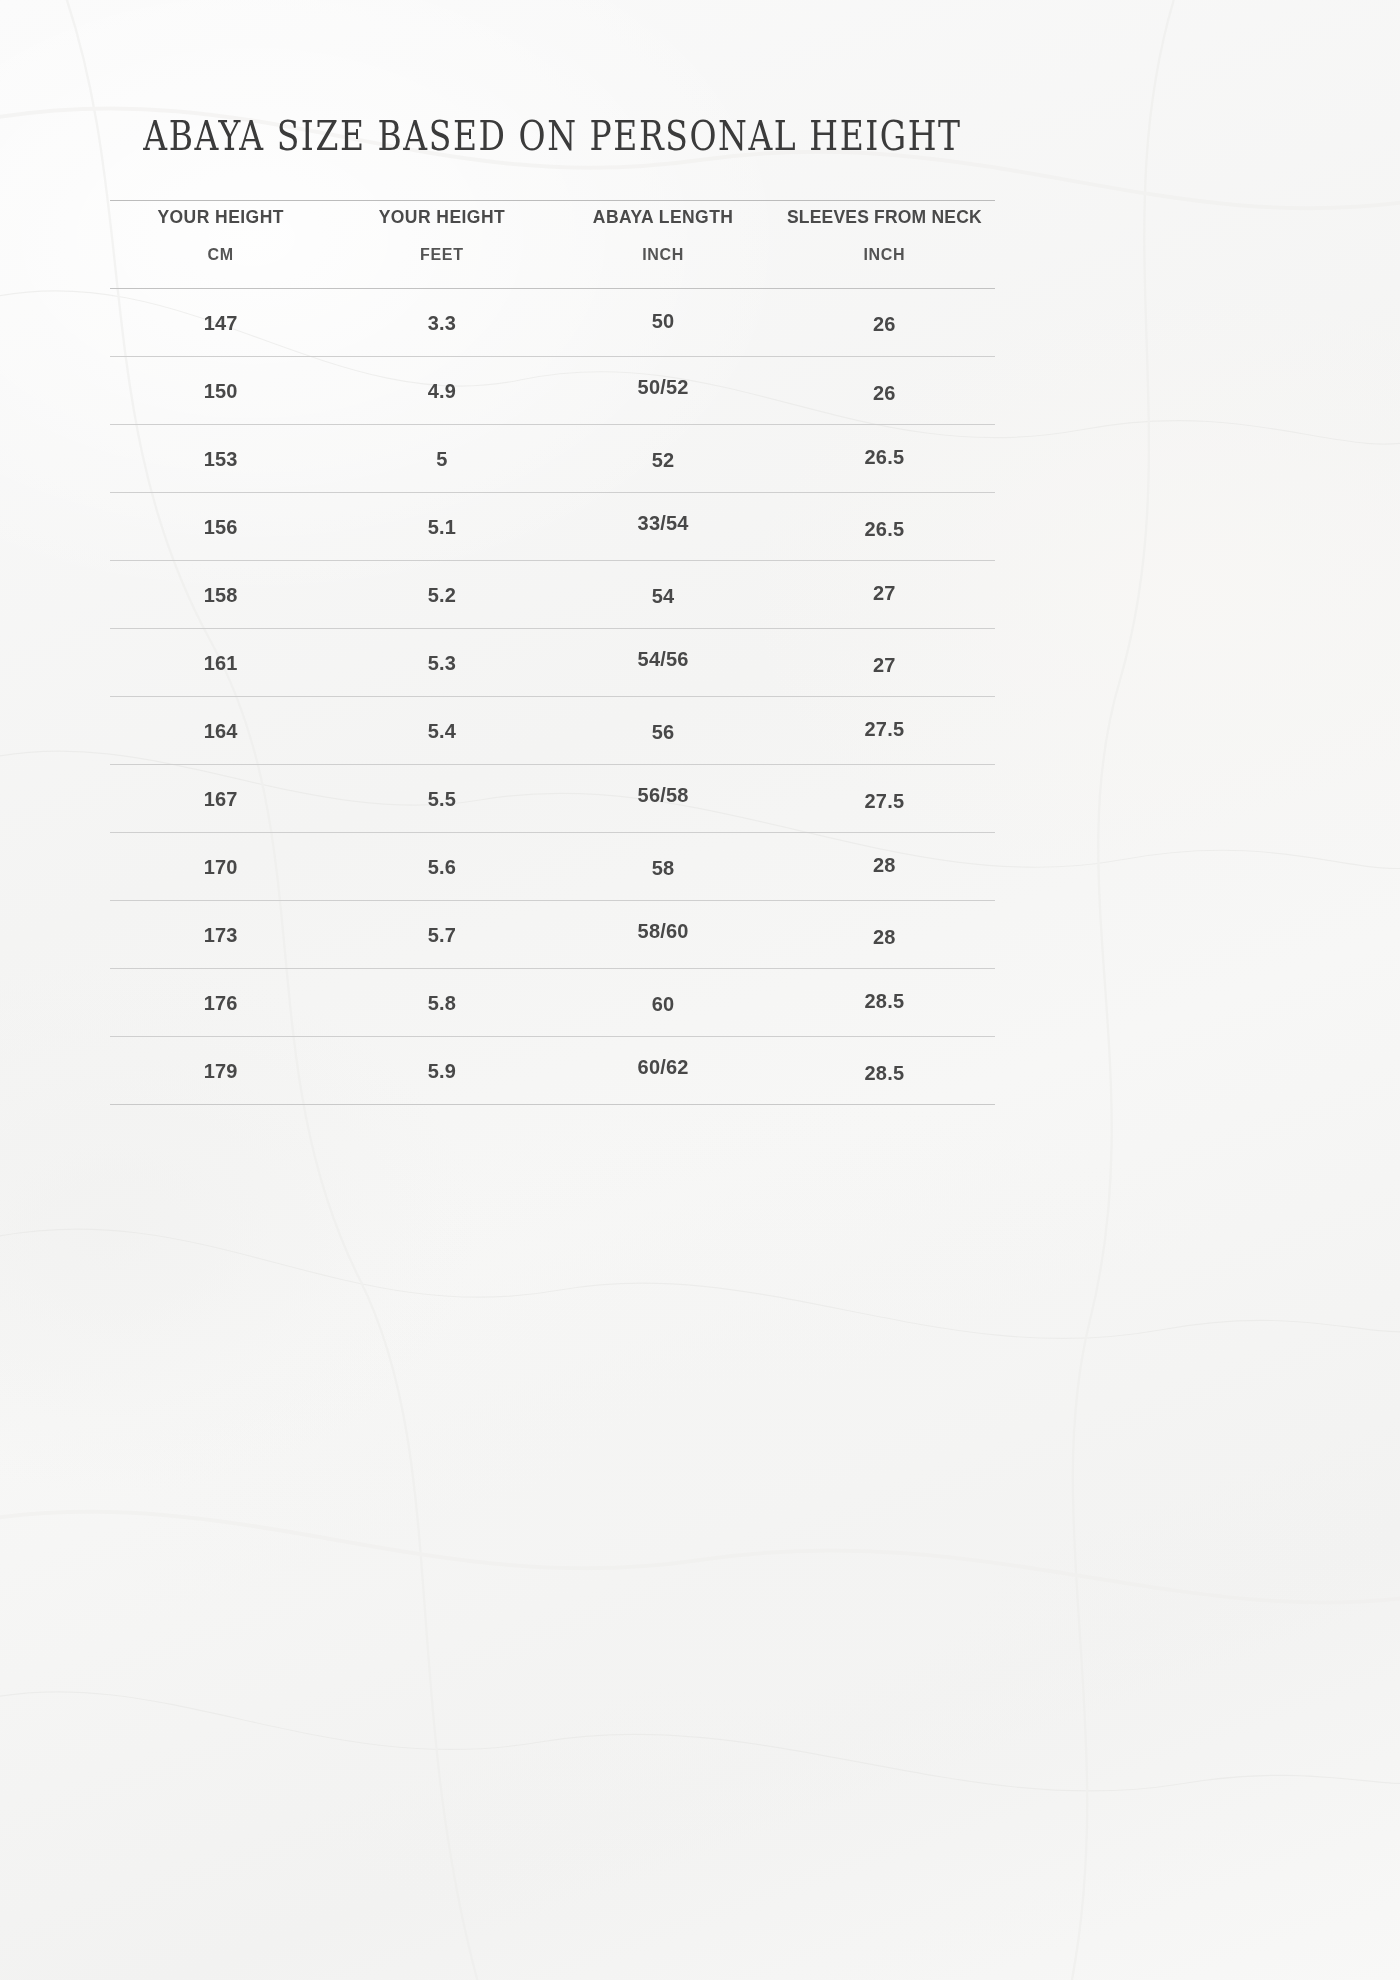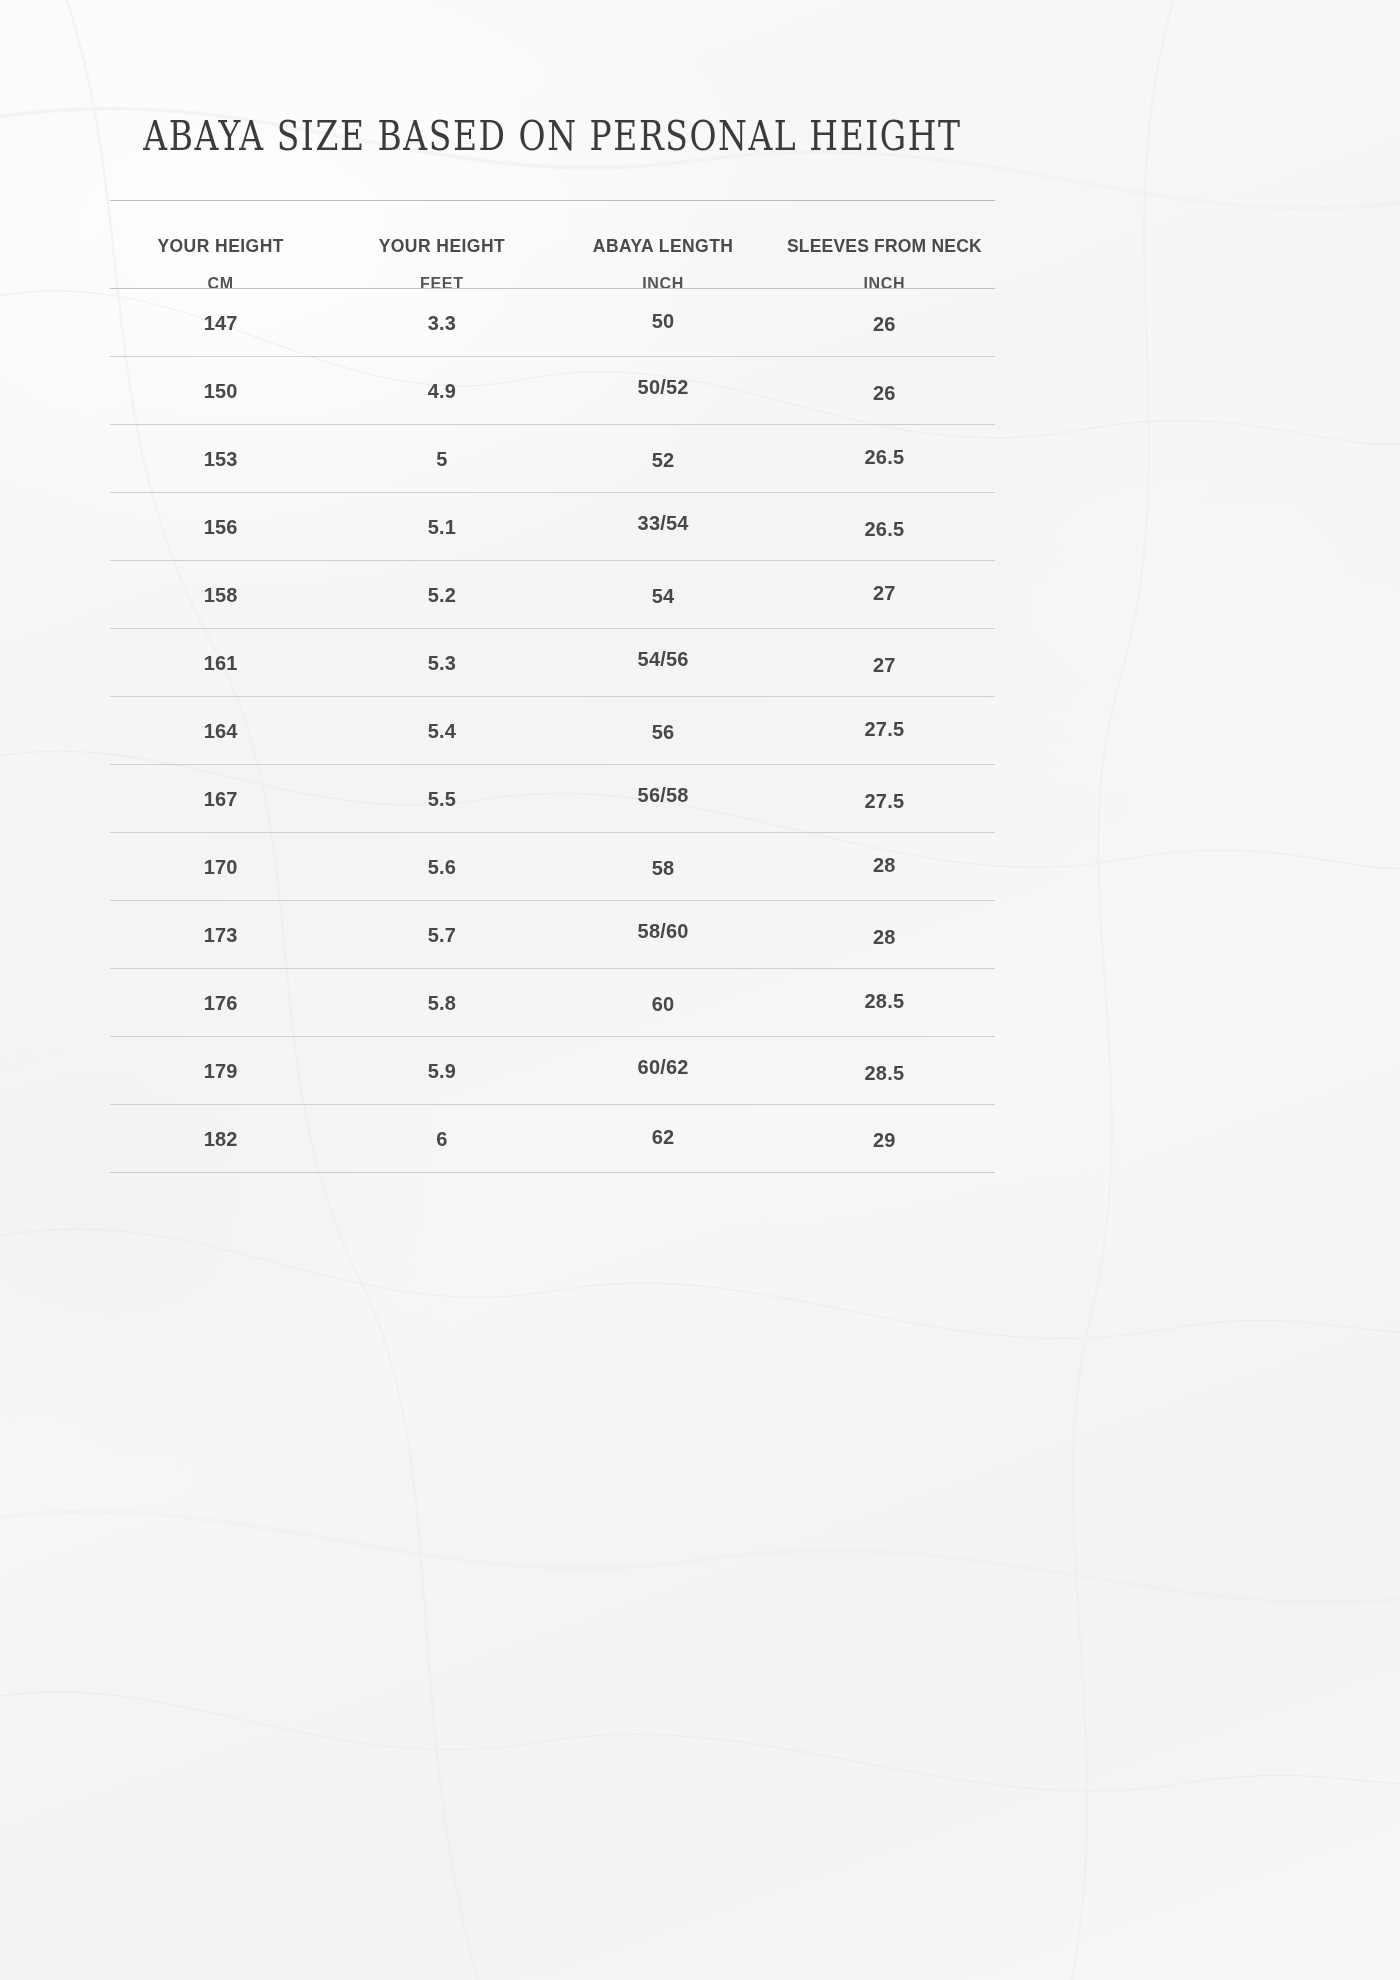--- a/index.html
+++ b/index.html
@@ -71,21 +71,21 @@
     top: 200px;
     width: 885px;
     height: 1px;
     background: #bcbcbc;
   }
 
   
   .head-row {
     position: absolute;
     left: 0;
-    top: 236px;
+    top: 207px;
     width: 885px;
     display: grid;
     grid-template-columns: 1fr 1fr 1fr 1fr;
   }
   .head-cell {
     text-align: center;
     padding: 0 2px;
   }
   .head-main {
     font-family: "Liberation Sans", sans-serif;
@@ -269,22 +269,16 @@
         <div class="cell c1">5.8</div>
         <div class="cell c2">60</div>
         <div class="cell c3">28.5</div>
       </div>
       <div class="data-row shift-a">
         <div class="cell c0">179</div>
         <div class="cell c1">5.9</div>
         <div class="cell c2">60/62</div>
         <div class="cell c3">28.5</div>
       </div>
-      <div class="data-row">
-        <div class="cell c0">182</div>
-        <div class="cell c1">6</div>
-        <div class="cell c2">62</div>
-        <div class="cell c3">29</div>
-      </div>
     </div>
 
   </div>
 </div>
 
 </body></html>

